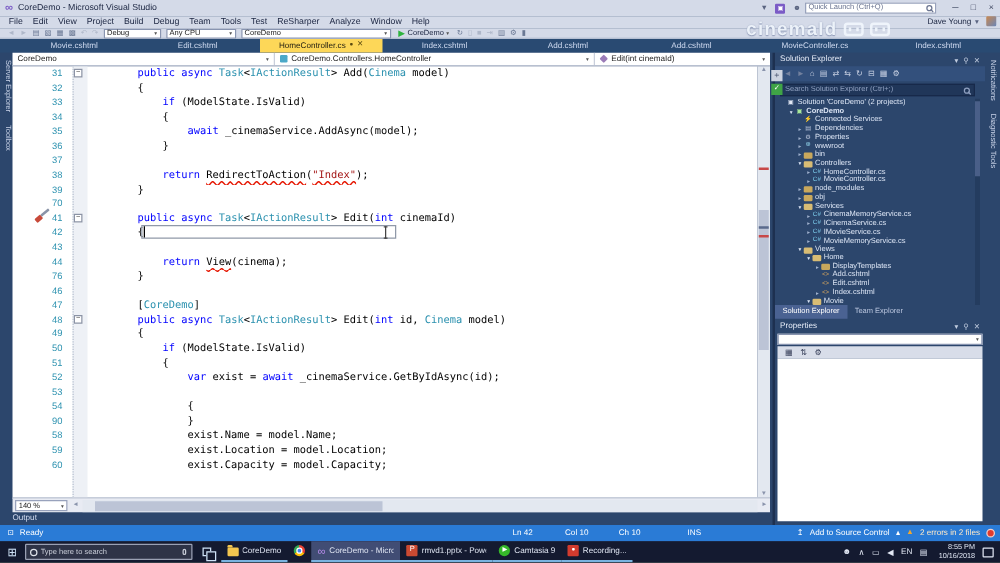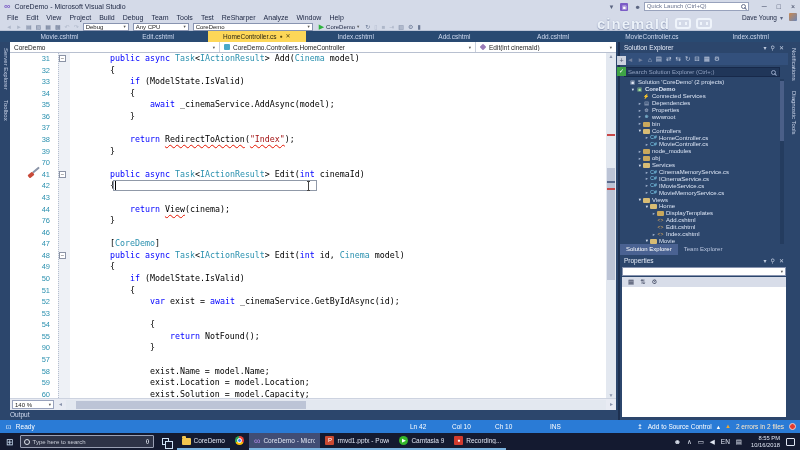--- a/index.html
+++ b/index.html
@@ -453,42 +453,34 @@
           <span class="code"><span>                </span><span class="tok-k">var</span><span> exist = </span><span class="tok-k">await</span><span> _cinemaService.GetByIdAsync(id);</span></span>
         </div>
         <div class="cl">
           <span class="num">53</span>
         </div>
         <div class="cl">
           <span class="num">54</span>
           <span class="code"><span>                {</span></span>
         </div>
         <div class="cl">
-          <span class="num">55</span>
-          <span class="code"><span>                    </span><span class="tok-k">return</span><span> NotFound();</span></span>
-        </div>
-        <div class="cl">
           <span class="num">90</span>
           <span class="code"><span>                }</span></span>
         </div>
         <div class="cl">
-          <span class="num">57</span>
-          <span class="code"></span>
-        </div>
-        <div class="cl">
           <span class="num">58</span>
           <span class="code"><span>                exist.Name = model.Name;</span></span>
         </div>
         <div class="cl">
           <span class="num">59</span>
           <span class="code"><span>                exist.Location = model.Location;</span></span>
         </div>
         <div class="cl">
           <span class="num">60</span>
-          <span class="code"><span>                exist.Solution = model.Capacity;</span></span>
+          <span class="code"><span>                exist.Capacity = model.Capacity;</span></span>
         </div>
       </div>
     <div id="line42-box"></div>
     <div id="caret"></div>
     <div id="ibeam"></div>
     <svg id="screwdriver" viewBox="0 0 14 14">
       <rect x="1" y="8" width="6" height="4" rx="1" fill="#c84a3a" transform="rotate(-40 4 10)"></rect>
       <rect x="5" y="4" width="8" height="2" rx="0.5" fill="#8a94a8" transform="rotate(-40 9 5)"></rect>
     </svg>
   </div>

